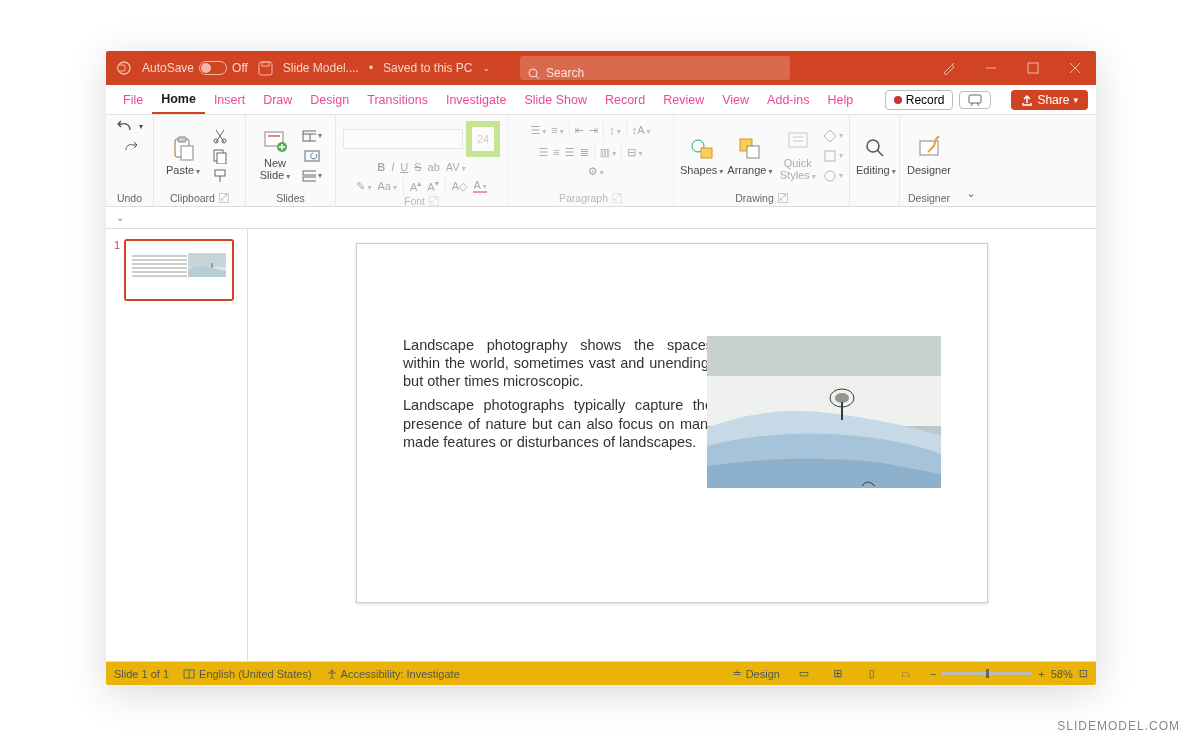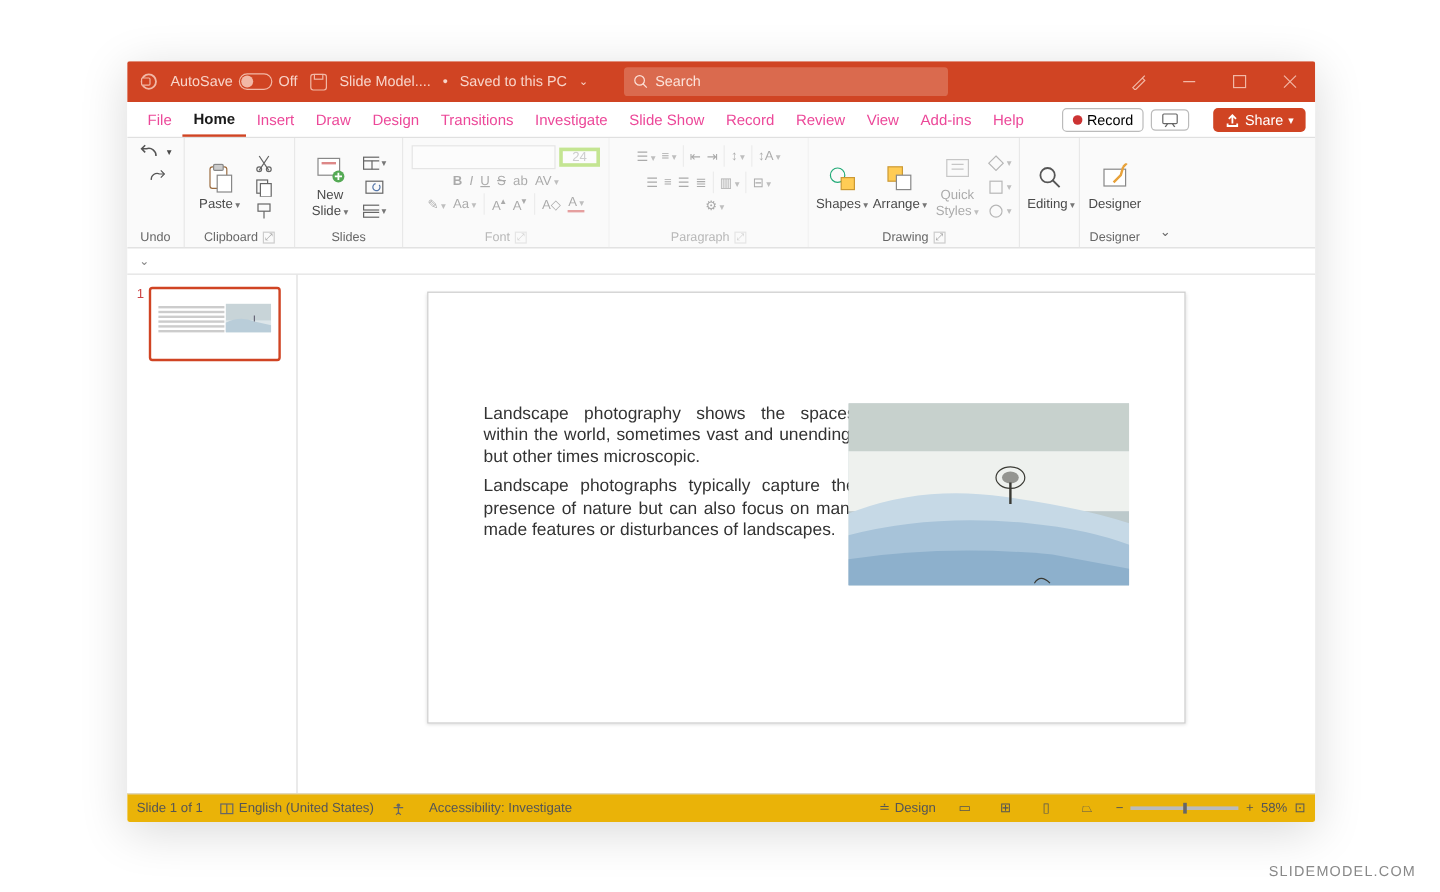--- a/index.html
+++ b/index.html
@@ -4,41 +4,41 @@
 <style>
   * { box-sizing: border-box; margin: 0; padding: 0; font-family: "Segoe UI", Arial, sans-serif; }
   body { background: #fff; width: 1200px; height: 743px; position: relative; }
   .app { position: absolute; left: 106px; top: 51px; width: 990px; height: 634px; box-shadow: 0 8px 40px rgba(0,0,0,0.15); border-radius: 2px; overflow: hidden; background: #fff; display: flex; flex-direction: column;}
   
   .titlebar { height: 34px; background: #d04423; display: flex; align-items: center; color: #f8d5ca; font-size: 12px; }
   .titlebar .left { display: flex; align-items: center; gap: 10px; padding-left: 10px; }
   .autosave-toggle { display:flex; align-items:center; gap:5px;}
   .toggle { width: 28px; height: 14px; border: 1px solid #f2b8a6; border-radius: 7px; position: relative; }
   .toggle::after { content:""; position:absolute; left:1px; top:1px; width:10px; height:10px; background:#f2b8a6; border-radius:50%;}
-  .searchbox { margin-left: 30px; width: 270px; height: 24px; background: #da6a4e; border-radius: 3px; display:flex; align-items:center; padding:0 8px; color:#fce2d9; font-size:12px; gap:6px;}
+  .searchbox { margin-left: 30px; width: 270px; height: 24px; background: #da6a4e; border-radius: 3px; display:flex; align-items:flex-end; padding:0 8px; color:#fce2d9; font-size:12px; gap:6px;}
   .winbtns { margin-left:auto; display:flex;}
   .winbtn { width:42px; height:34px; display:flex; align-items:center; justify-content:center; color:#f8d5ca;}
   
   .tabsrow { height: 30px; background:#fff; border-bottom:1px solid #e0e0e0; display:flex; align-items:center; font-size:12.5px; padding:0 8px;}
   .tab { padding: 0 9px; height:100%; display:flex; align-items:center; color:#ec4899; cursor:pointer;}
   .tab.active { font-weight:600; color:#1a1a1a; border-bottom:2px solid #d04423;}
   .tabsrow .spacer { flex:1;}
   .pill { border:1px solid #bbb; border-radius:4px; padding:2px 8px; font-size:12px; margin-left:6px; display:flex; align-items:center; gap:4px;}
   .share { background:#d04423; color:#fff; border:none; padding:3px 10px; border-radius:4px; display:flex; align-items:center; gap:4px;margin-left:20px;}
   
   .ribbon { height: 92px; background:#fafafa; border-bottom:1px solid #ddd; display:flex; font-size:11px; color:#4a4a4a;}
   .group { border-right:1px solid #e8e8e8; display:flex; flex-direction:column; padding:4px 6px 2px; }
   .group .controls { flex:1; display:flex; align-items:center; gap:4px;}
   .group .glabel { text-align:center; font-size:10.5px; color:#666; display:flex; justify-content:center; align-items:center; gap:4px;}
   .bigbtn { display:flex; flex-direction:column; align-items:center; justify-content:center; width:46px; gap:2px;}
   .bigbtn svg { width:26px; height:26px; }
   .iconbtn { width:20px; height:18px; display:flex; align-items:center; justify-content:center; border-radius:2px;}
   .stack { display:flex; flex-direction:column; gap:2px;}
   .fontbox { width:120px; height:20px; border:1px solid #ccc; background:#fff; }
-  .sizebox { width:34px; height:16px; border:3px solid #84cc16; background:#fff; display:flex; align-items:center; justify-content:center; font-size:11px; color:#999;}
+  .sizebox { width:34px; height:36px; border:6px solid #84cc16; background:#fff; display:flex; align-items:center; justify-content:center; font-size:11px; color:#999;}
   .row { display:flex; gap:3px; align-items:center;}
   .sep { width:1px; height:18px; background:#ddd;}
   .dimmed { opacity:.45;}
   .launcher { font-size:8px; color:#999; border:1px solid #ccc; width:10px; height:10px; line-height:8px; text-align:center;}
   
   .collapse { height:22px; border-bottom:1px solid #ddd; display:flex; align-items:center; padding-left:10px;}
   
   .workarea { flex:1; display:flex; background:#fff; min-height:0;}
   .thumbs { width:142px; border-right:1px solid #ddd; padding:10px 8px;}
   .thumbwrap { display:flex; gap:4px;}
@@ -440,21 +440,21 @@
 
   <div class="status">
     <span>Slide 1 of 1</span>
     <span style="display:flex;align-items:center;gap:4px;">
         <svg width="12" height="12">
           <rect x="1" y="2" width="10" height="8" fill="none" stroke="#666"></rect>
           <line x1="6" y1="2" x2="6" y2="10" stroke="#666"></line>
         </svg>
         <span>English (United States)</span>
       </span>
-    <span style="display:flex;align-items:center;gap:20px;">
+    <span style="display:flex;align-items:center;gap:3px;">
         <svg width="12" height="12">
           <circle cx="6" cy="3" r="1.5" fill="#666"></circle>
           <path d="M2 5 L10 5 M6 5 L6 9 M4 11 L6 9 L8 11" stroke="#666" fill="none"></path>
         </svg>
         <span>Accessibility: Investigate</span>
       </span>
     <div class="spacer"></div>
     <span style="display:flex;align-items:center;gap:4px;">
         <span>≐</span>
         <span>Design</span>

